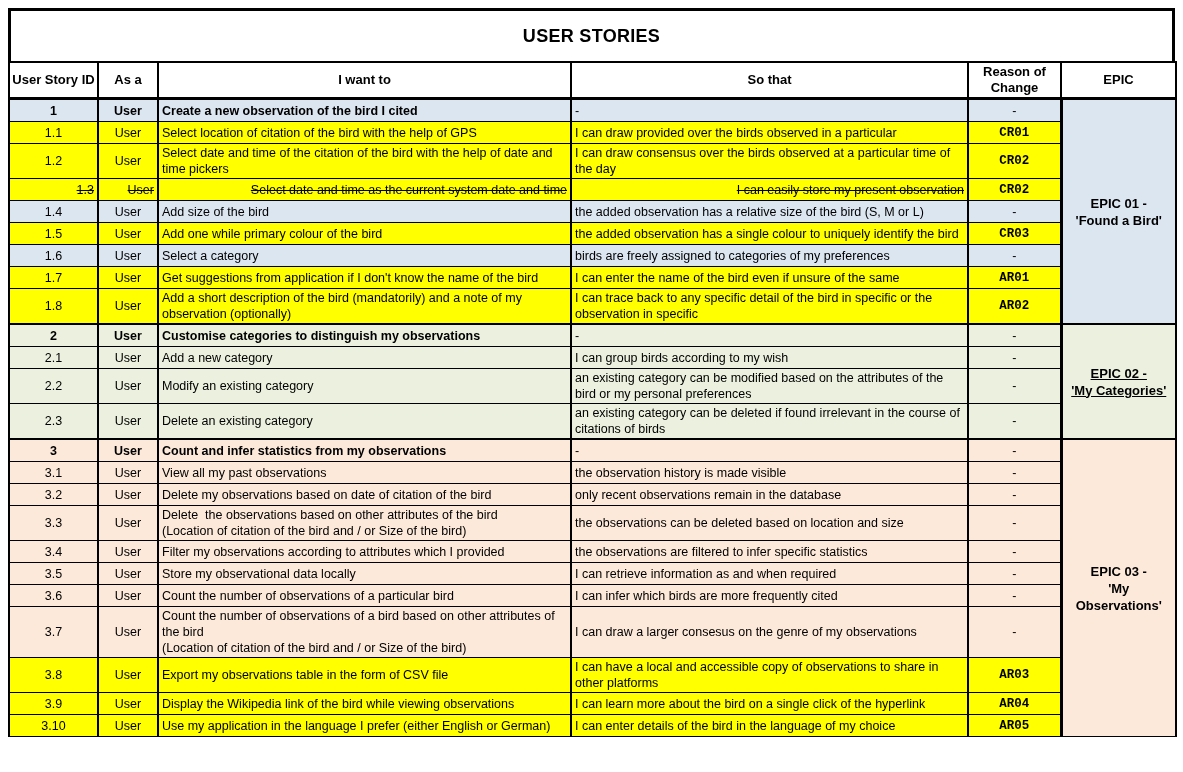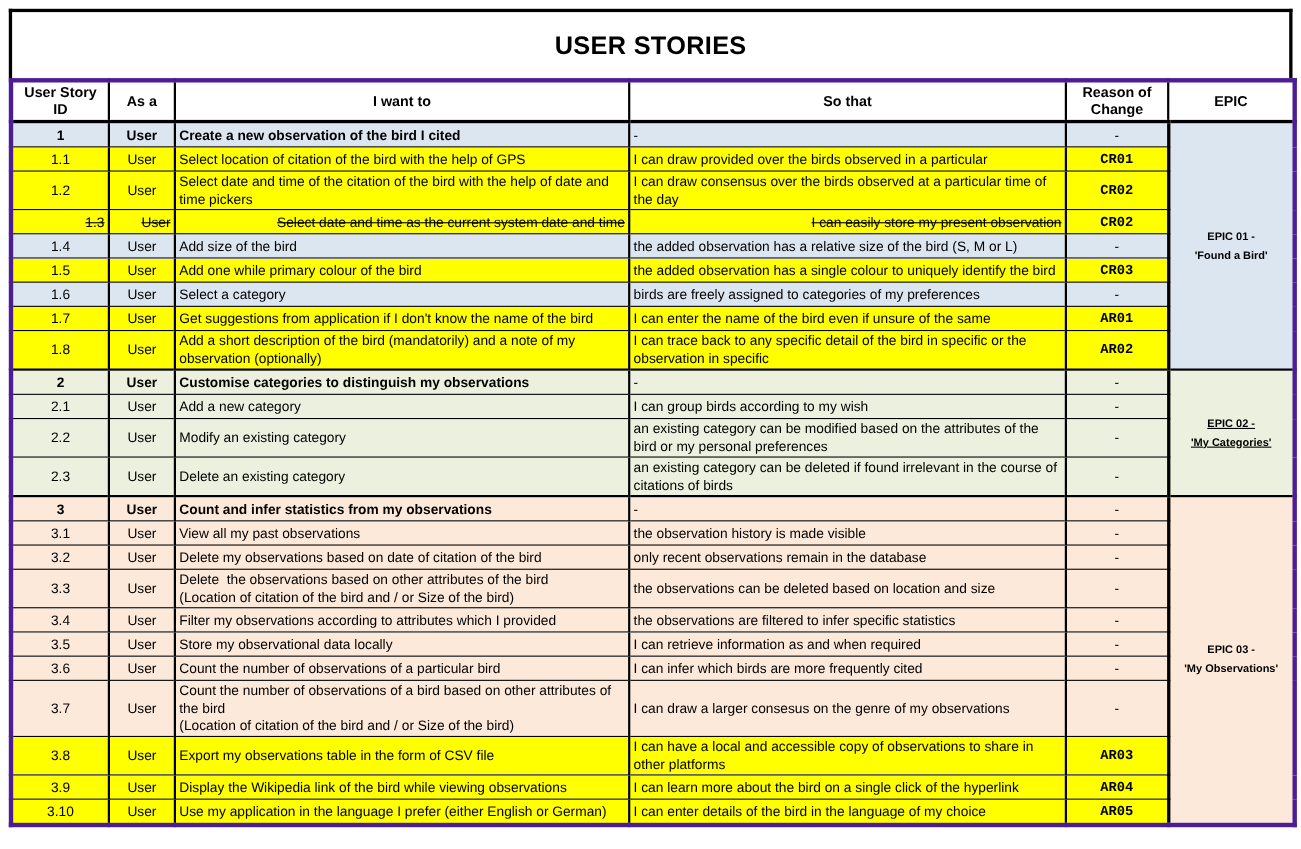--- a/index.html
+++ b/index.html
@@ -3,28 +3,28 @@
 <meta charset="utf-8">
 <style>
   html, body { margin: 0; padding: 0; }
   body {
     width: 1183px; height: 772px; box-sizing: border-box;
     background: #ffffff; padding: 8px 0 0 8px; overflow: hidden;
     font-family: "Liberation Sans", sans-serif; color: #000;
   }
   .sheet { width: 1167px; }
   .title-box {
-    box-sizing: border-box; width: 1167px; height: 63px;
+    box-sizing: border-box; width: 1167px; height: 53px;
     border: 3px solid #000; border-bottom: 0;
     display: flex; align-items: center; justify-content: center;
-    font-size: 23px; font-weight: bold; letter-spacing: .3px;
+    font-size: 18px; font-weight: bold; letter-spacing: .3px;
   }
   table.us {
     width: 1167px; table-layout: fixed;
-    border-collapse: collapse; border: 4px solid #4c1d95;
+    border-collapse: collapse; border: 1px solid #4c1d95;
     font-size: 12.5px; line-height: 16px;
   }
   th {
     border: 2px solid #000; border-bottom: 3px solid #000;
     height: 32px; font-size: 13px; font-weight: bold;
     text-align: center; vertical-align: middle; padding: 1px 2px;
     background: #fff;
   }
   td {
     border: solid #000; border-width: 1px 2px;
@@ -36,21 +36,21 @@
   td.c-want, td.c-so { white-space: pre-wrap; }
   tr.section td.c-id, tr.section td.c-as, tr.section td.c-want { font-weight: bold; }
   td.code { font-weight: bold; font-family: Liberation Mono, monospace; }
   td.strike { text-decoration: line-through; text-align: right; }
   tr.hl td { background: var(--highlight); }
   tr.sec0 td { background: var(--epic1); }
   tr.sec1 td { background: var(--epic2); }
   tr.sec2 td { background: var(--epic3); }
   td.epic {
     border-left-width: 3px; border-top-width: 2px;
-    text-align: center; font-weight: bold; font-size: 10px; line-height: 17px;
+    text-align: center; font-weight: bold; font-size: 13px; line-height: 17px;
     vertical-align: middle; padding: 2px;
   }
   td.epic.e0 { background: var(--epic1); }
   td.epic.e1 { background: var(--epic2); text-decoration: underline; }
   td.epic.e2 { background: var(--epic3); }
 </style>
 </head>
 <body>
 
 <div class="sheet">

